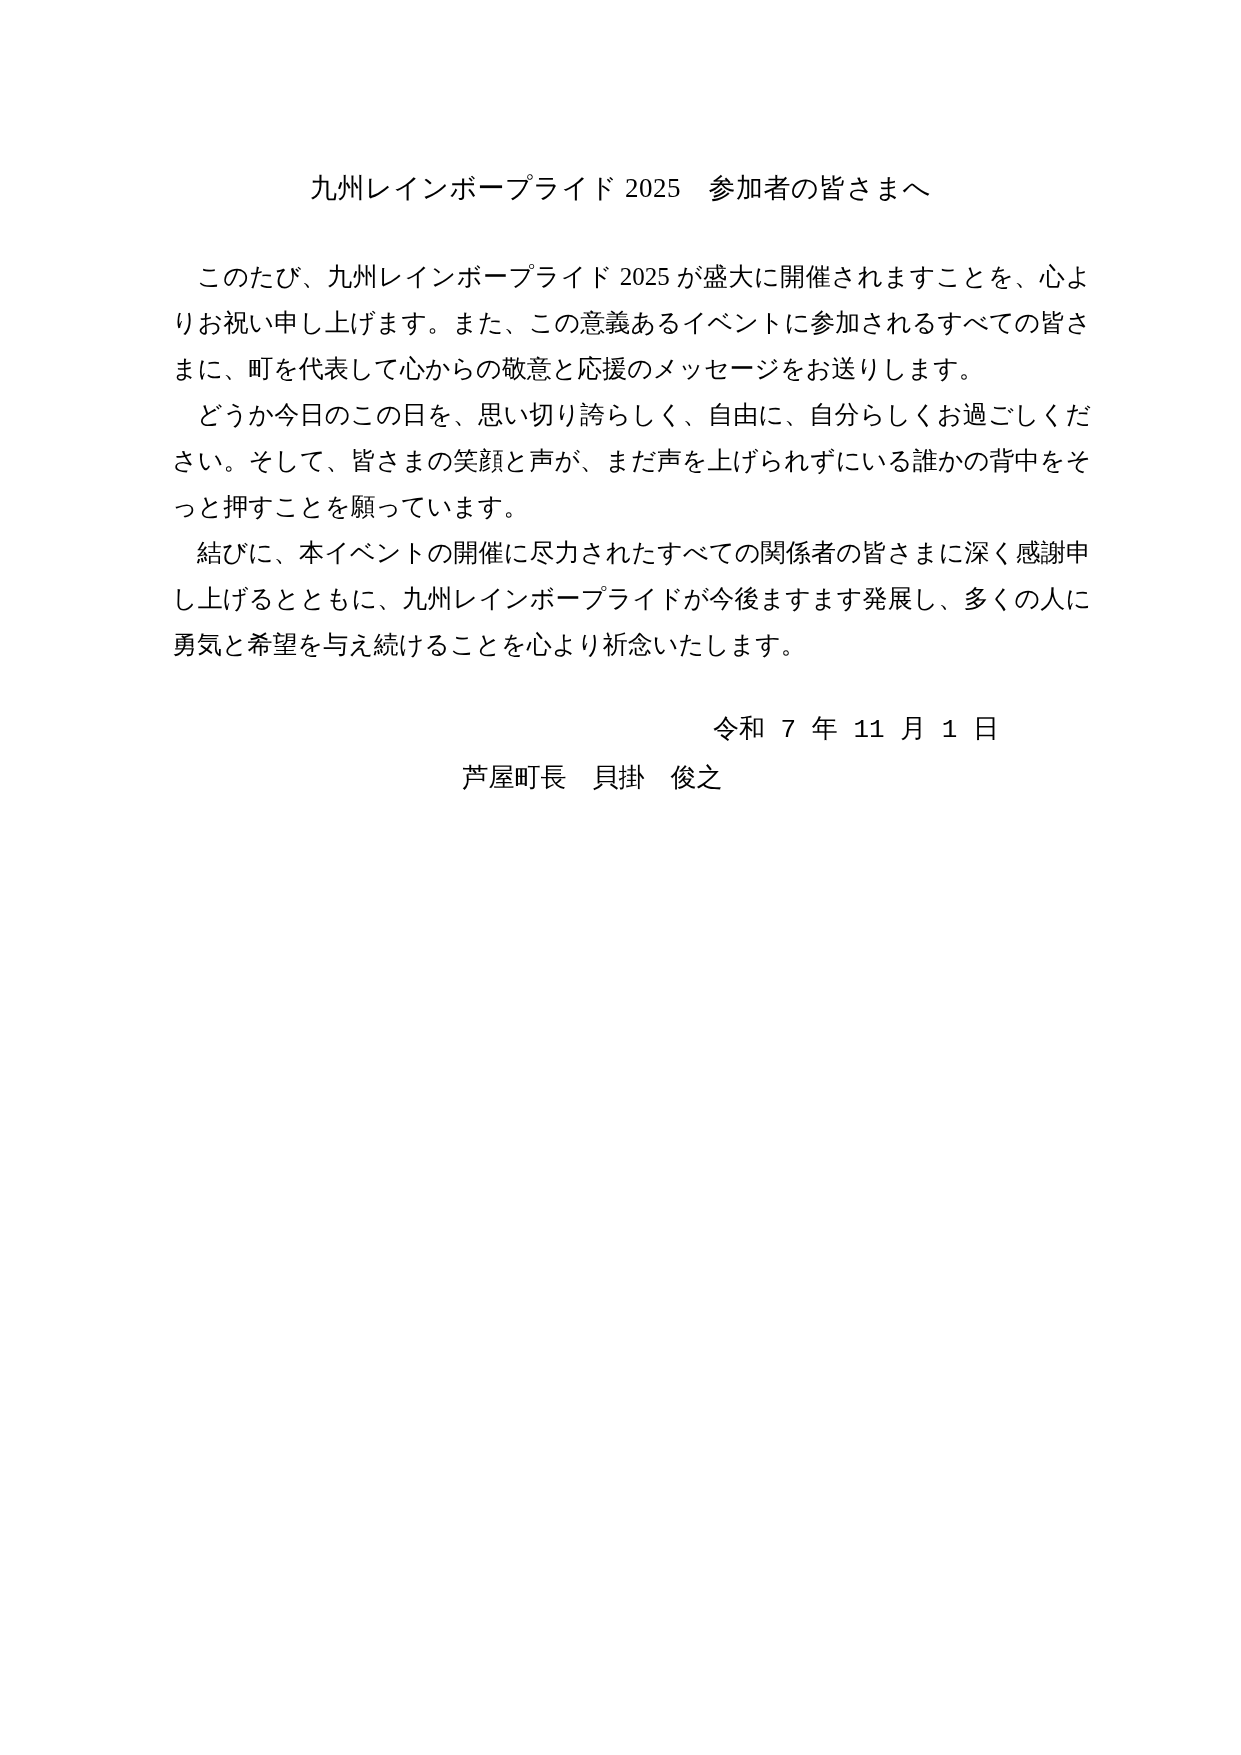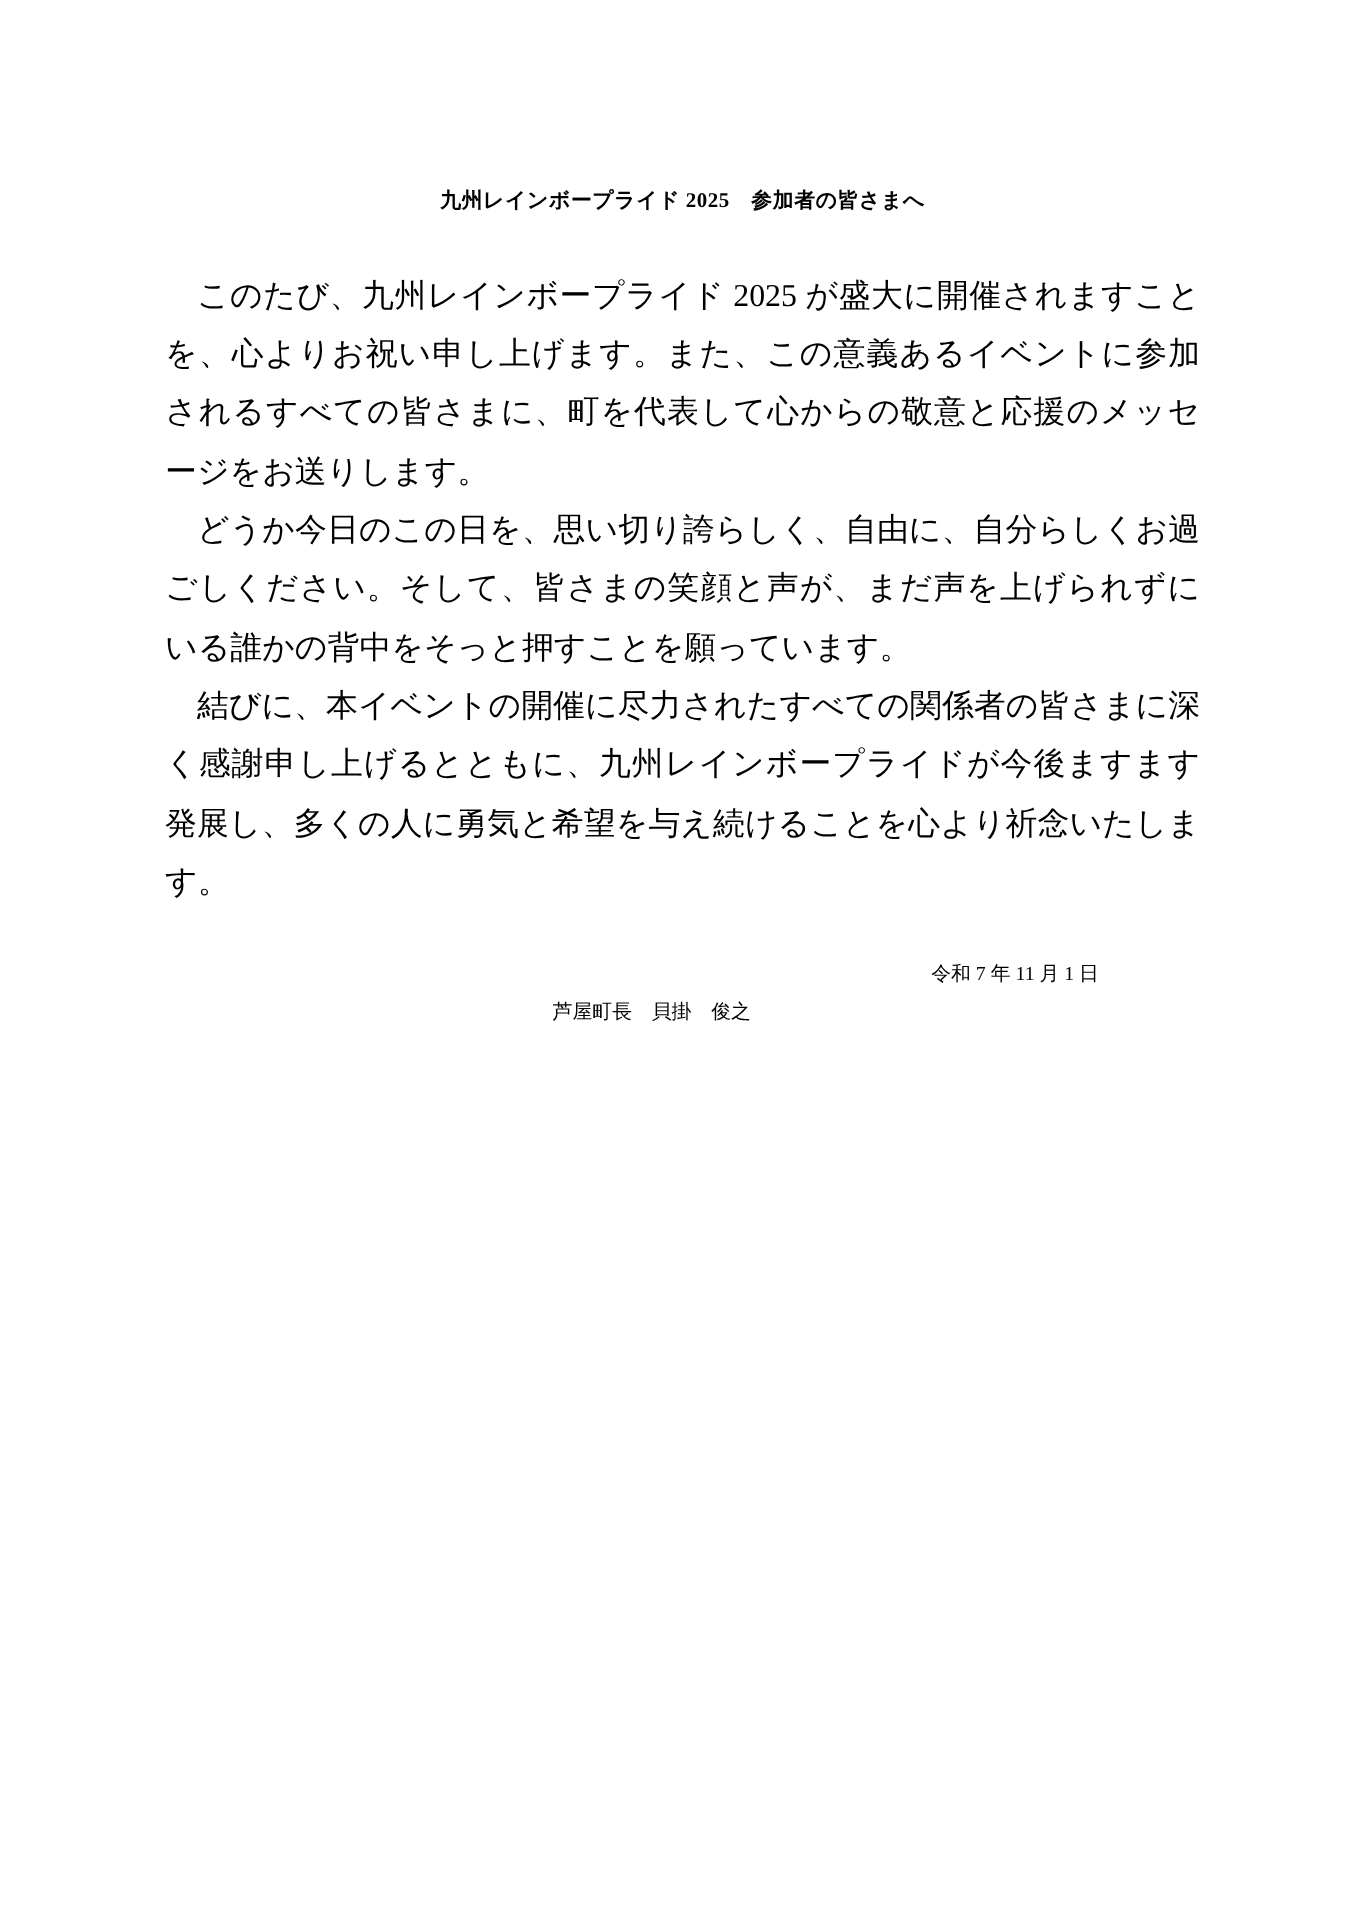--- a/index.html
+++ b/index.html
@@ -19,42 +19,44 @@
     position: absolute;
     top: 0;
     left: 0;
     width: 1241px;
     height: 1755px;
     box-sizing: border-box;
     padding: 170px 150px 0 150px;
   }
   .doc-title {
     text-align: center;
-    font-size: 19px;
+    font-size: 27px;
     letter-spacing: 0.5px;
     margin: 0 0 46px 0;
-    font-weight: bold;
+    font-weight: normal;
     line-height: 1.4;
   }
   .body-block {
-    font-size: 29px;
+    font-size: 25px;
     line-height: 1.84;
     text-align: justify;
     text-justify: inter-ideograph;
+    margin-left: 22px;
   }
   .para {
     margin: 0;
     text-indent: 1em;
     text-align: justify;
     text-justify: inter-ideograph;
   }
   .closing {
     margin-top: 38px;
-    font-size: 18px;
+    font-size: 26px;
     line-height: 1.9;
+    font-family: Liberation Mono, monospace;
   }
   .closing-date {
     text-align: right;
     padding-right: 92px;
   }
   .closing-signature {
     text-align: center;
     padding-right: 56px;
   }
 </style>

